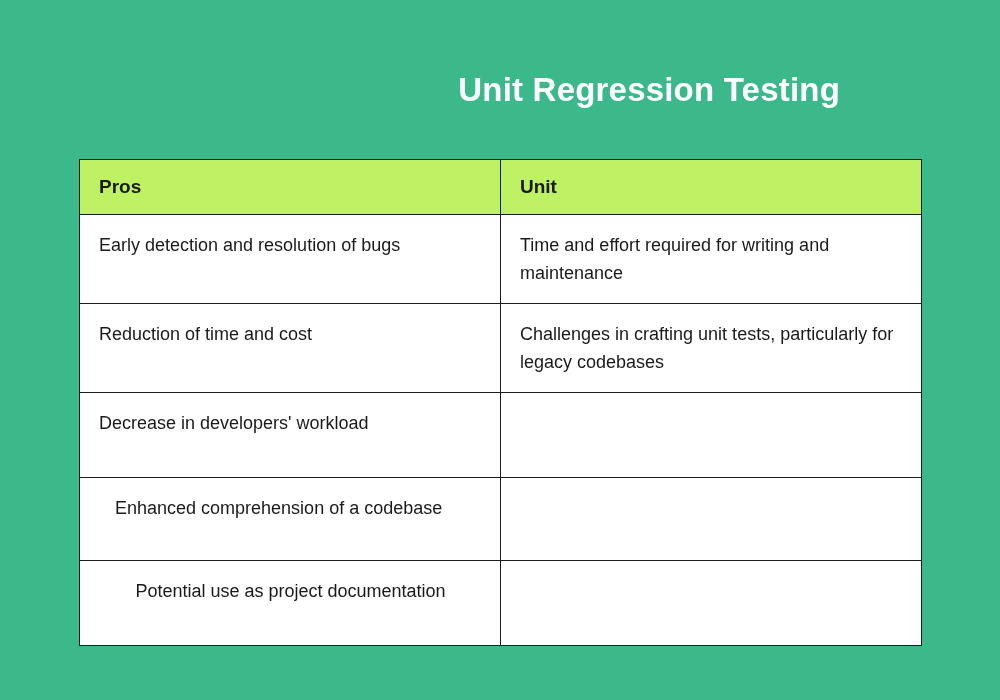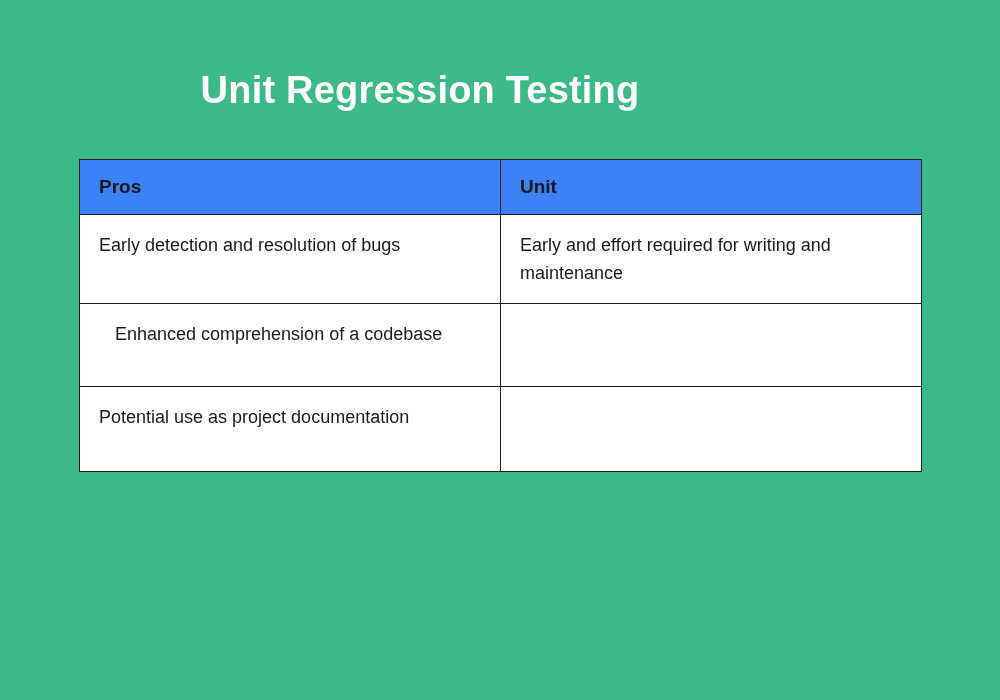--- a/index.html
+++ b/index.html
@@ -17,23 +17,23 @@
     position: relative;
     width: 1000px;
     height: 700px;
     box-sizing: border-box;
   }
   .page-title {
     position: absolute;
     top: 66px;
     left: 0;
     width: 840px;
-    text-align: center;
+    text-align: right;
     color: #ffffff;
-    font-size: 38px;
+    font-size: 33px;
     font-weight: bold;
     letter-spacing: 0.2px;
     line-height: 48px;
   }
   .table-wrap {
     position: absolute;
     left: 79px;
     top: 159px;
     width: 842px;
   }
@@ -49,34 +49,34 @@
     border: 1px solid #1c1c1c;
     text-align: left;
     vertical-align: top;
     padding: 16px 18px 16px 19px;
     font-size: 18px;
     line-height: 28px;
     color: #1a1a1a;
     box-sizing: border-box;
   }
   table.proscons thead th {
-    background: #3b82f6;
+    background: #bef264;
     font-weight: bold;
     font-size: 19px;
     height: 51px;
     padding-top: 13px;
     padding-bottom: 13px;
   }
   table.proscons col.c1 { width: 421px; }
   table.proscons col.c2 { width: 421px; }
   tr.r-h1 td { height: 84px; }
   tr.r-h2 td { height: 85px; }
   tr.r-h3 td { height: 85px; }
   tr.r-h4 td { height: 83px; padding-left: 35px; }
-  tr.r-h5 td { height: 85px; }
+  tr.r-h5 td { height: 85px; text-align: center; }
   td.empty { }
 </style>
 </head>
 <body>
 
 <div class="page">
 
   <div class="page-title">Unit Regression Testing</div>
 
   <div class="table-wrap">
@@ -87,21 +87,29 @@
       </colgroup>
       <thead>
         <tr>
           <th>Pros</th>
           <th>Unit</th>
         </tr>
       </thead>
       <tbody>
         <tr class="r-h1">
           <td>Early detection and resolution of bugs</td>
-          <td>Early and effort required for writing and maintenance</td>
+          <td>Time and effort required for writing and maintenance</td>
+        </tr>
+        <tr class="r-h2">
+          <td>Reduction of time and cost</td>
+          <td>Challenges in crafting unit tests, particularly for legacy codebases</td>
+        </tr>
+        <tr class="r-h3">
+          <td>Decrease in developers' workload</td>
+          <td class="empty"></td>
         </tr>
         <tr class="r-h4">
           <td>Enhanced comprehension of a codebase</td>
           <td class="empty"></td>
         </tr>
         <tr class="r-h5">
           <td>Potential use as project documentation</td>
           <td class="empty"></td>
         </tr>
       </tbody>

